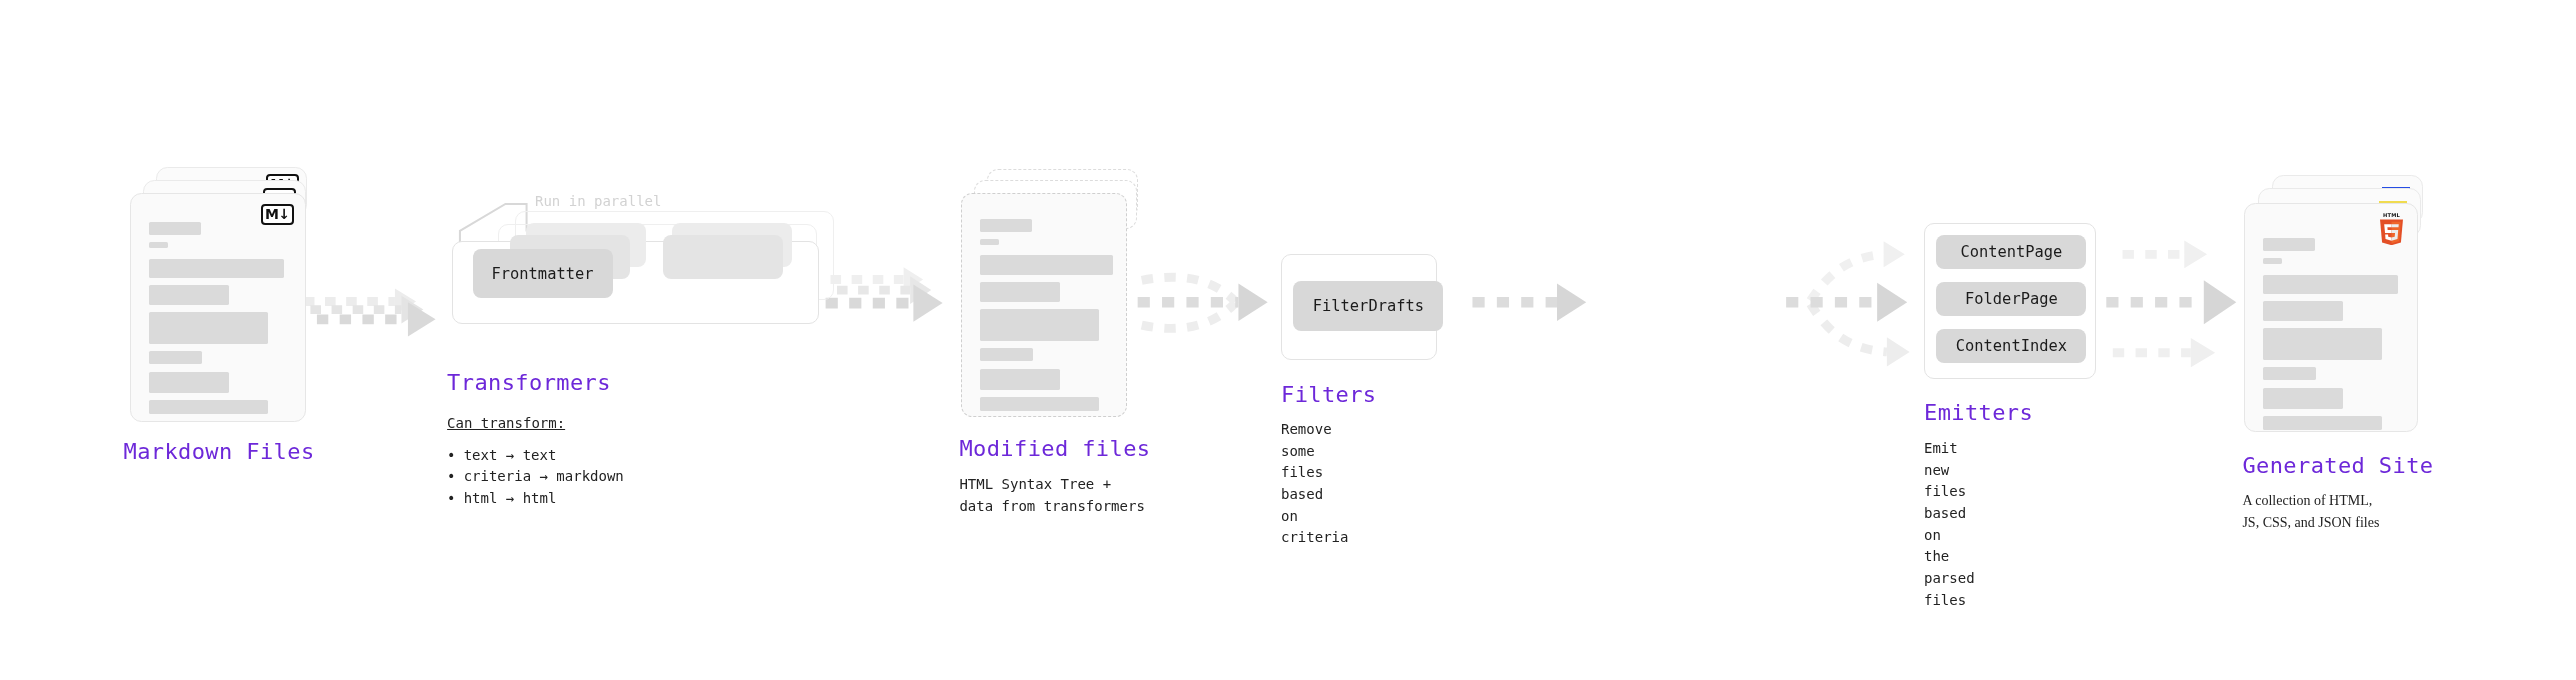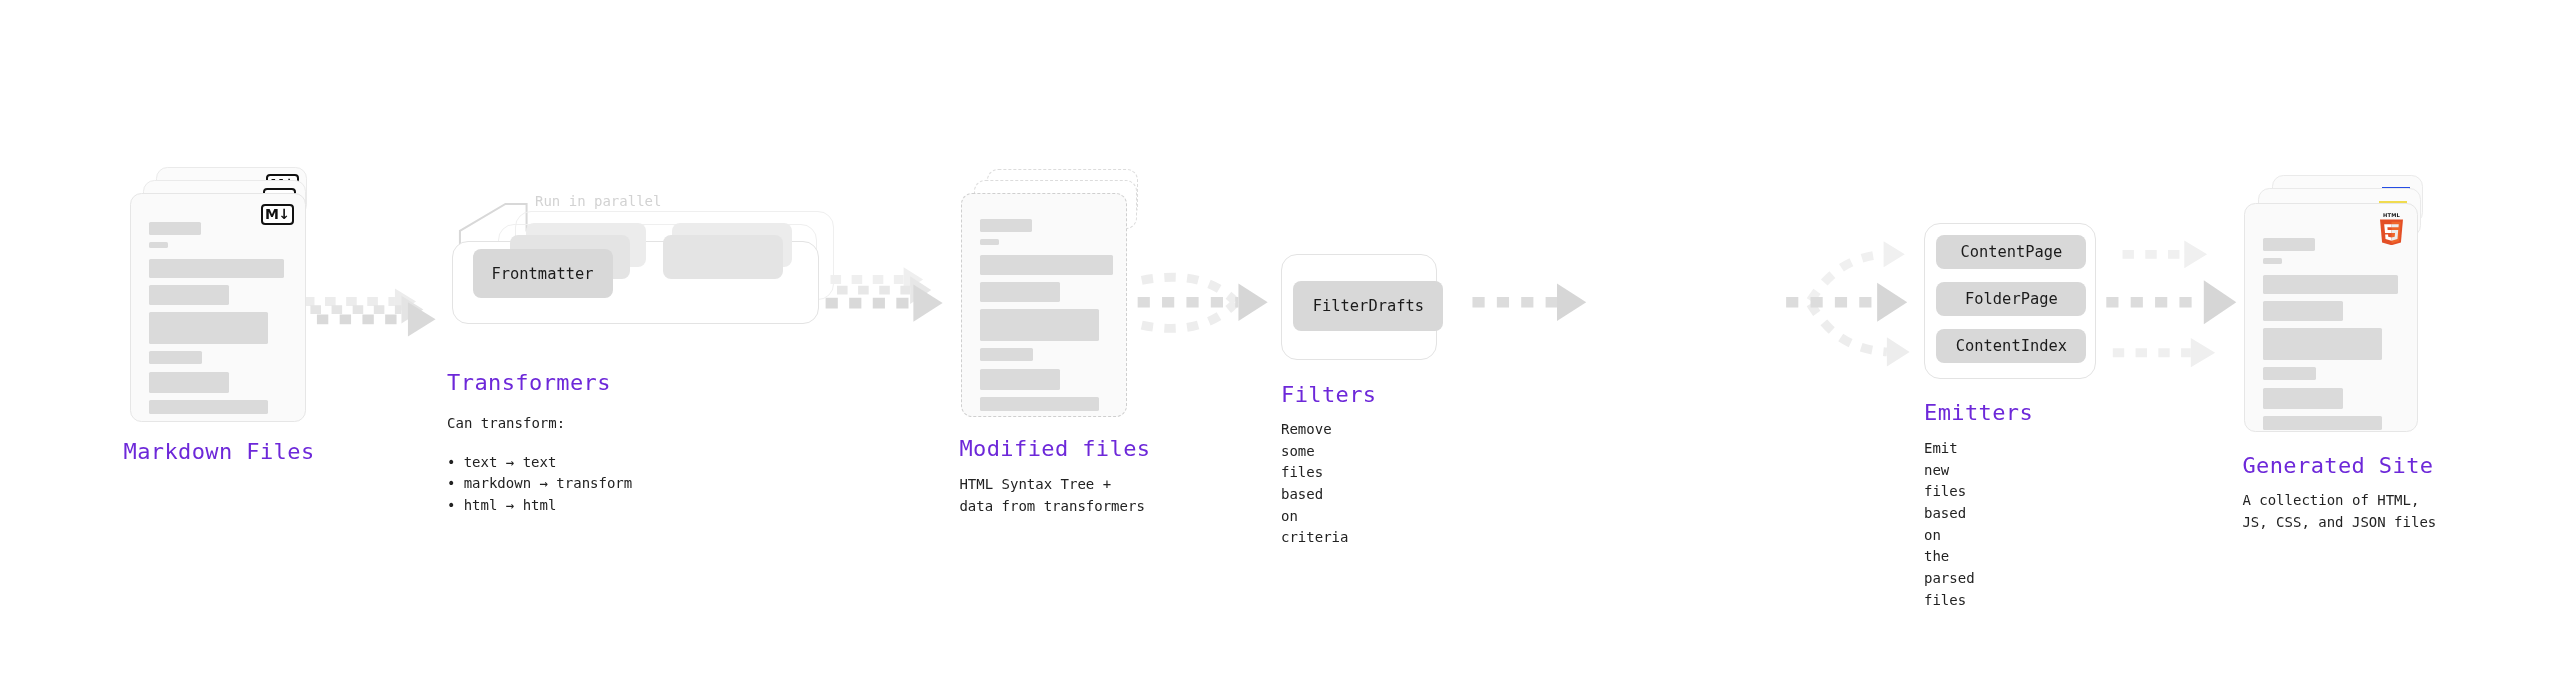--- a/index.html
+++ b/index.html
@@ -47,21 +47,21 @@
   .css-badge { width: 28px; height: 11.4px; background: #264DE4;
                color:#fff; font-size:5.7px; font-weight:700; text-align:center;
                font-family:"DejaVu Sans","Liberation Sans",sans-serif;
                display:flex; align-items:center; justify-content:center;}
 
   
   .group-box {
     position: absolute;
     background: #ffffff;
     border: 1.6px solid #e3e3e3;
-    border-radius: 16px;
+    border-radius: 10px;
   }
   .group-box.ghost { background: transparent; border-color: #efefef; }
 
   .chip {
     position: absolute;
     background: #d8d8d8;
     border-radius: 8.1px;
     display: flex; align-items: center; justify-content: center;
     font-size: 15.4px; color: #1b1b1b; white-space: nowrap;
     letter-spacing: 0px;
@@ -80,21 +80,21 @@
   }
   .note {
     position: absolute;
     font-size: 14px; color: #d2d2d2; white-space: nowrap;
   }
   .bullets {
     position: absolute;
     font-size: 14px; color: #222; line-height: 1.55;
   }
   .bullets li { list-style: none; white-space: nowrap; }
-  .bullets .lead { margin-bottom: 17px; }
+  .bullets .lead { margin-bottom: 10px; text-decoration: underline; }
   .bullets .b::before { content: "\2022"; margin-right: 8.1px; color: #222; }
 
   svg.overlay { position: absolute; left: 0; top: 0; width: 2576px; height: 681px; pointer-events: none; }
 </style>
 </head>
 <body>
 
 <div id="stage">
 
   <svg class="overlay" viewBox="0 0 3170 838">
@@ -200,21 +200,21 @@
       <div class="chip ghost-b" style="left:219px; top:-19.5px; width:120px; height:44px;"></div>
       <div class="chip ghost-a" style="left:57px; top:-7.3px; width:120px; height:44px;"></div>
       <div class="chip ghost-a" style="left:210px; top:-7.3px; width:120px; height:44px;"></div>
       <div class="chip" style="left:19.5px; top:7.3px; width:140px; height:49px;">Frontmatter</div>
     </div>
     <div class="note" style="left:83px; top:-1.6px;">Run in parallel</div>
     <div class="title" style="left:-4.9px; top:175px;">Transformers</div>
     <ul class="bullets" style="left:-4.9px; top:218px;">
       <li class="lead">Can transform:</li>
       <li class="b">text → text</li>
-      <li class="b">markdown → transform</li>
+      <li class="b">criteria → markdown</li>
       <li class="b">html → html</li>
     </ul>
   </div>
 
   <div class="node" style="left:961px; top:169px;">
     <div class="card-stack" style="width:187px; height:260px;">
       <div class="card dashed-ghost" style="left:26px; top:0px; width:151px; height:49px;"></div>
       <div class="card dashed-ghost" style="left:13px; top:11.4px; width:163px; height:49px;"></div>
       <div class="card dashed" style="left:0px; top:24.4px; width:166px; height:224px;">
         <div class="card-body" style="top:24.4px;">
@@ -281,18 +281,18 @@
           <div class="bar" style="width:135px;height:19.5px;"></div>
           <div class="bar" style="width:80px;height:19.5px;"></div>
           <div class="bar" style="width:119px;height:32px;"></div>
           <div class="bar" style="width:53px;height:13px;"></div>
           <div class="bar" style="width:80px;height:21px;"></div>
           <div class="bar" style="width:119px;height:14px;"></div>
         </div>
       </div>
     </div>
     <div class="title" style="left:-1.6px; top:278px;">Generated Site</div>
-    <div class="subtitle" style="left:-1.6px; top:315px;">A collection of HTML,
+    <div class="subtitle" style="left:-1.6px; top:315px;font-family:Liberation Serif, serif;">A collection of HTML,
 JS, CSS, and JSON files</div>
   </div>
 
 </div>
 
 
 </body></html>

